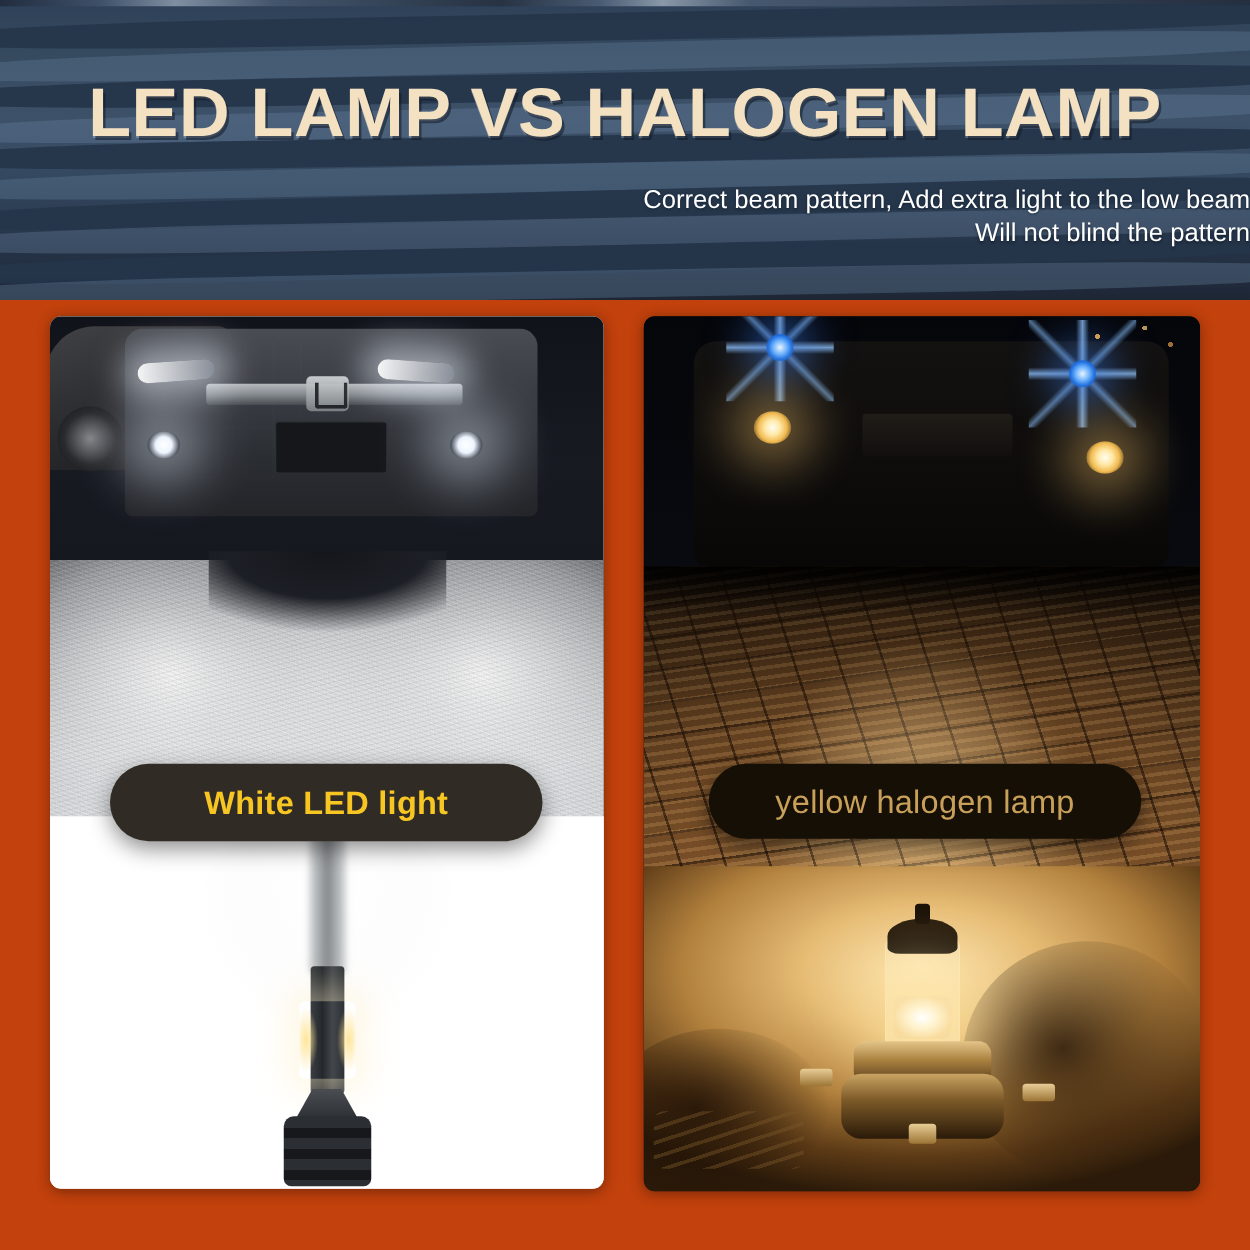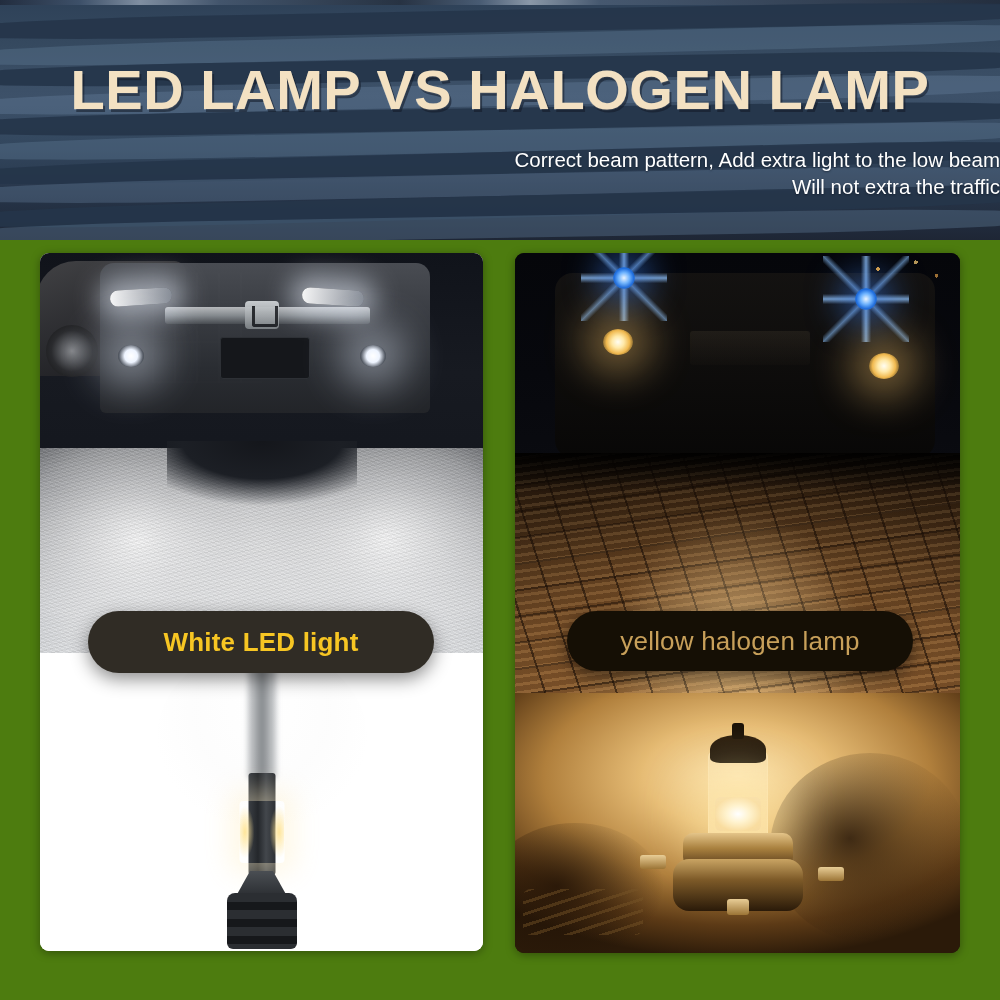--- a/index.html
+++ b/index.html
@@ -1,21 +1,21 @@
 <!DOCTYPE html>
 <html><head>
 <meta charset="utf-8">
 <style>
   html,body{margin:0;padding:0;}
   body{
     width:1000px;height:1000px;overflow:hidden;
     font-family:"Liberation Sans", sans-serif;
     background:#1c2231;
   }
-  #stage{position:relative;width:1000px;height:1000px;overflow:hidden;background:#4d7c0f;}
+  #stage{position:relative;width:1000px;height:1000px;overflow:hidden;background:#c2410c;}
 
   
   .header-bg{
     position:absolute;left:0;top:0;width:1000px;height:240px;overflow:hidden;
     background:linear-gradient(180deg,#2e4158 0%,#35495f 18%,#3d5169 40%,#32465d 62%,#263448 82%,#1e2635 100%);
   }
   .top-strip{position:absolute;left:0;top:0;width:1000px;height:5px;
     background:linear-gradient(90deg,#20293a 0%,#40536c 8%,#8e9cae 14%,#46586f 22%,#26303f 40%,#4d6078 48%,#9aa7b6 53%,#4a5c73 60%,#222b3a 100%);
     opacity:.85;}
   .wave{position:absolute;left:-8%;width:116%;height:22px;border-radius:50%/100%;pointer-events:none;}
@@ -220,21 +220,21 @@
     <div class="wave light" style="top:130px; transform:rotate(-1.2deg);"></div>
     <div class="wave dark" style="top:152px; transform:rotate(-1.5deg);"></div>
     <div class="wave lighter" style="top:174px; transform:rotate(-1.1deg);"></div>
     <div class="wave dark" style="top:196px; transform:rotate(-1.4deg);"></div>
     <div class="wave light" style="top:216px; transform:rotate(-1.0deg);"></div>
   </div>
 
   <div class="title">LED LAMP VS HALOGEN LAMP</div>
   <div class="subtitle">
     <span>Correct beam pattern, Add extra light to the low beam</span>
-    <span class="l2">Will not extra the traffic</span>
+    <span class="l2">Will not blind the pattern</span>
   </div>
 
   <div class="panel" id="panel-left">
 
     <div class="photo" id="led-scene">
       <div class="bg-car"></div>
       <div class="bg-wheel"></div>
       <div class="bg-rail"></div>
       <div class="civic"></div>
       <div class="grille"></div>

